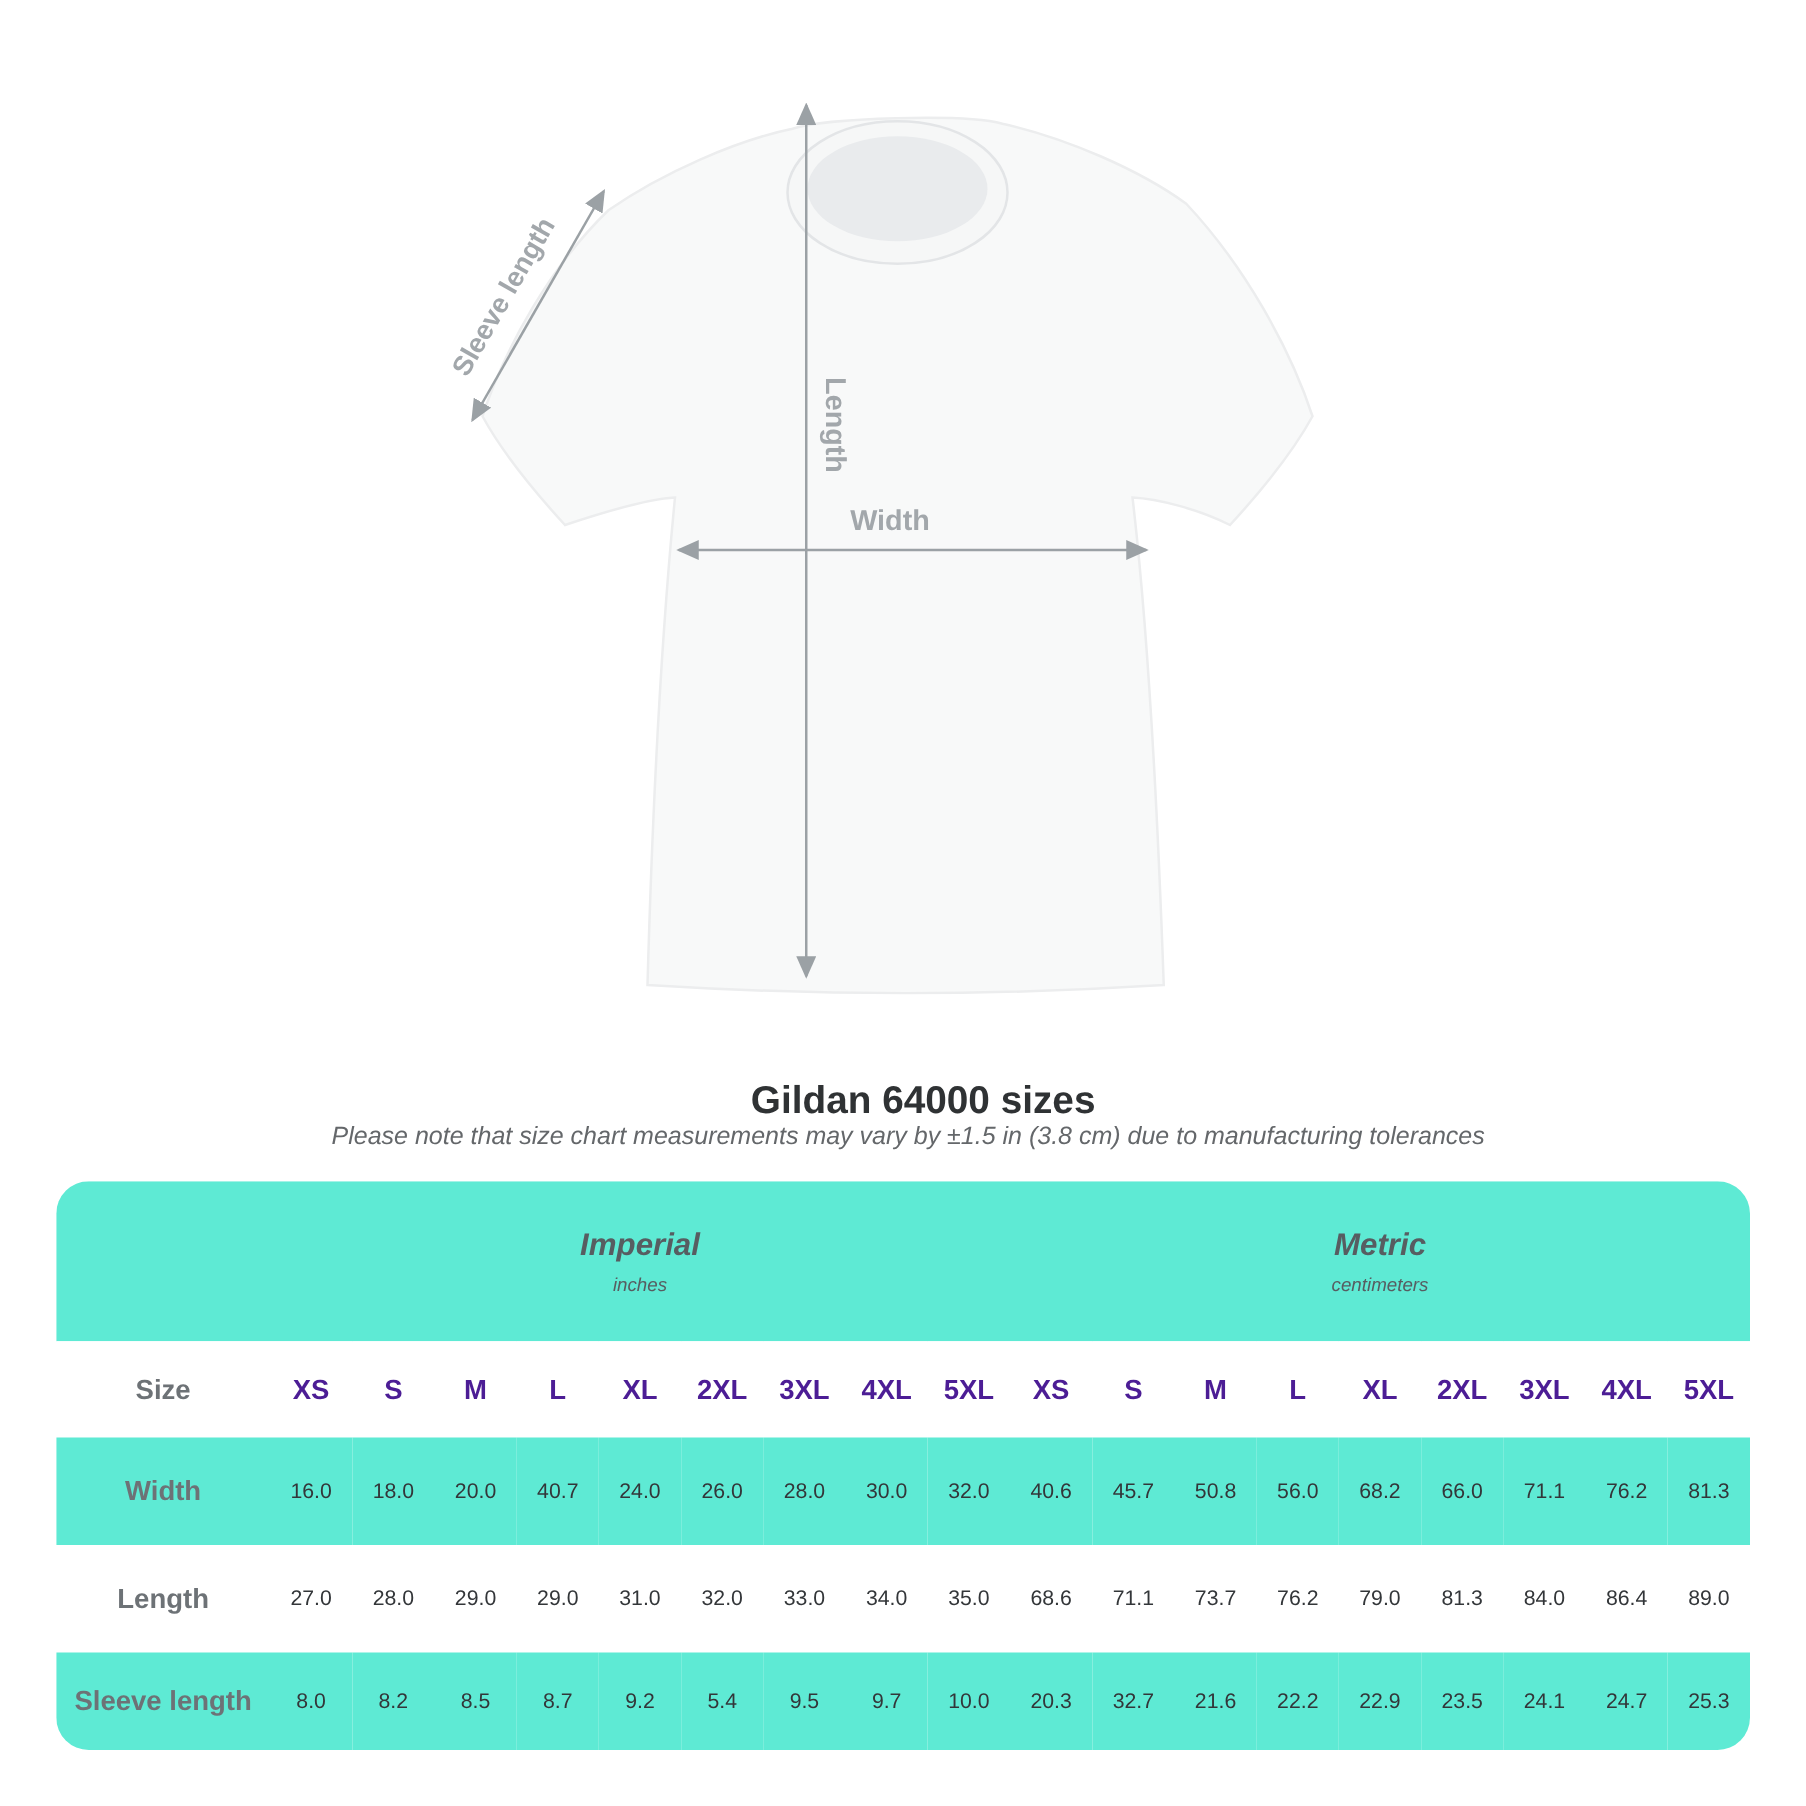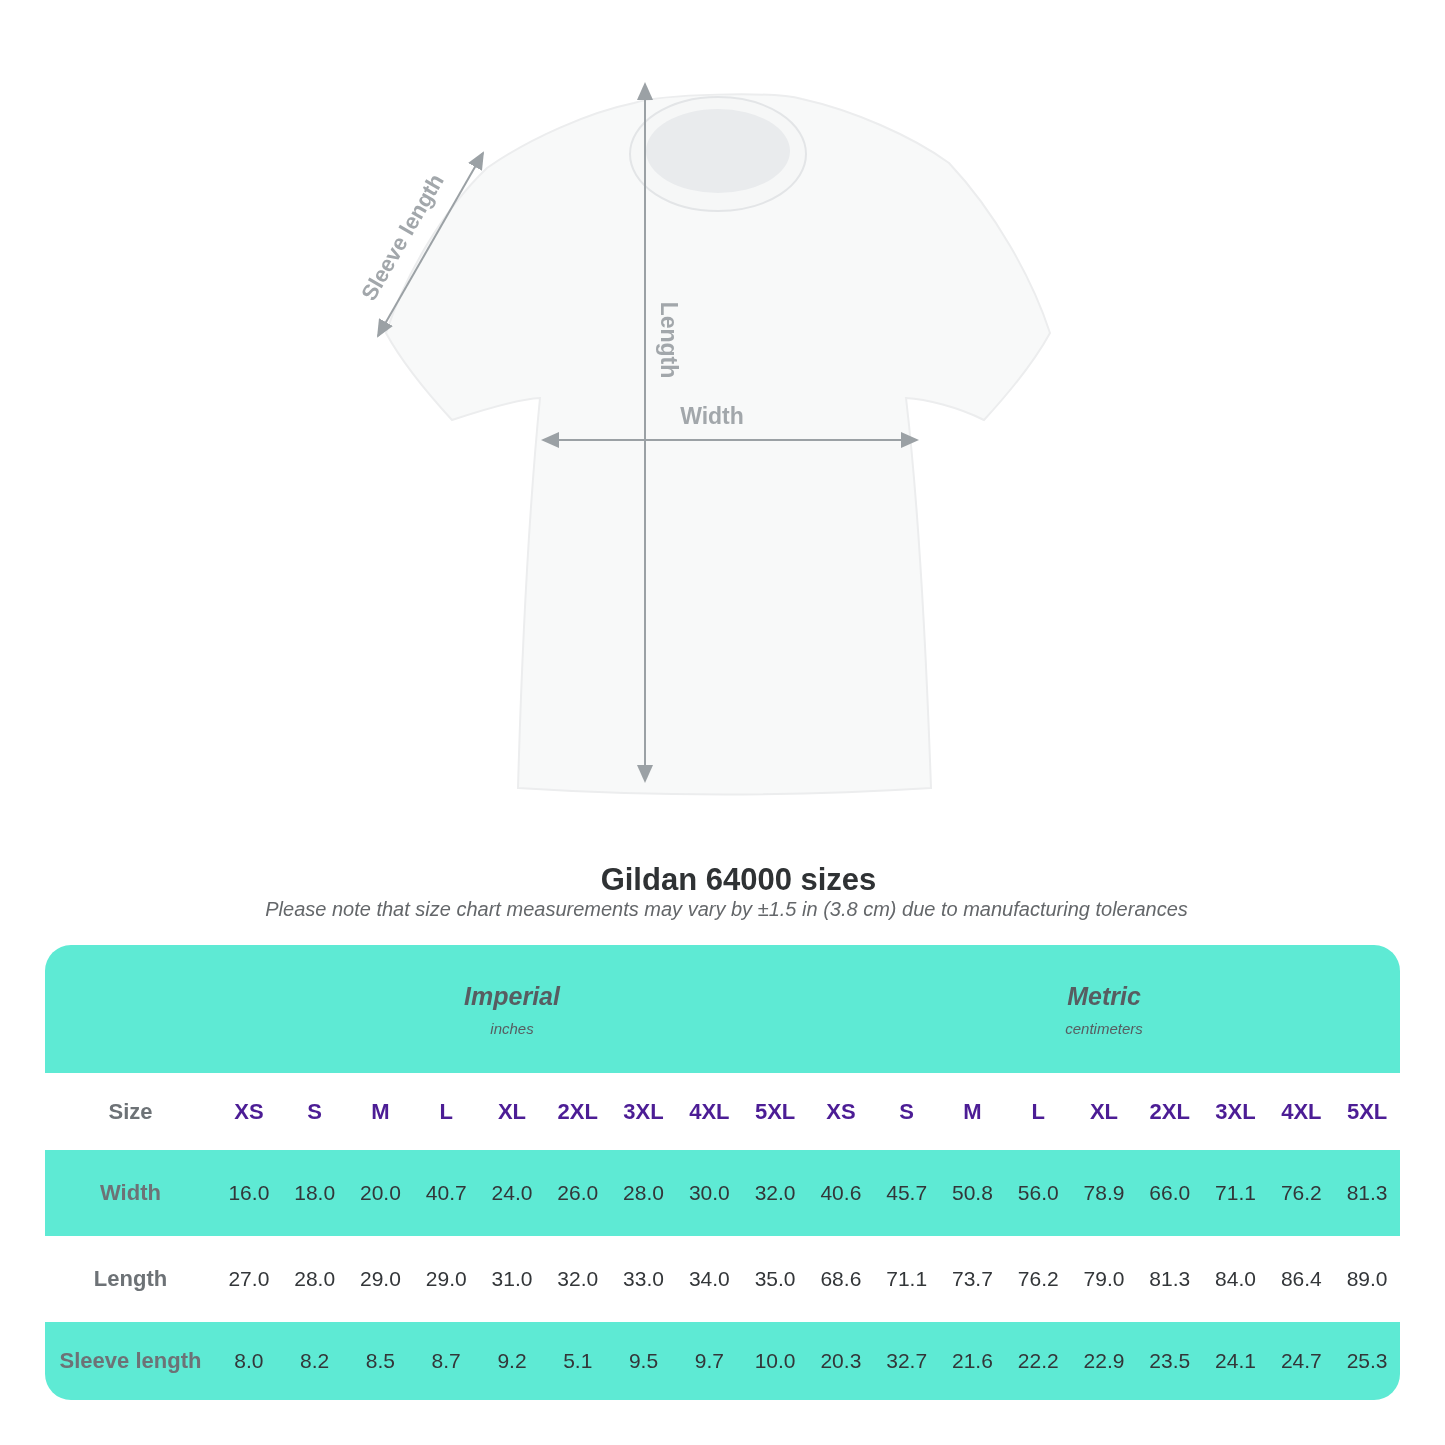--- a/index.html
+++ b/index.html
@@ -19,21 +19,21 @@
     grid-template-rows:128px 77px 86px 86px 78px;
     border-radius:26px;overflow:hidden;}
   .cell{display:flex;align-items:center;justify-content:center;}
   .g{background:#5eead4;}
   .w{background:#ffffff;}
   .group{display:flex;flex-direction:column;align-items:center;justify-content:center;grid-column:span 9;}
   .gname{font-weight:bold;font-style:italic;font-size:25px;color:#575d61;}
   .gsub{font-style:italic;font-size:15px;color:#575d61;margin-top:9px;}
   .rowlabel{font-weight:bold;font-size:22px;color:#6d7276;}
   .sizehead{font-weight:bold;font-size:22px;color:#4c1d95;}
-  .val{font-size:21px;color:#333639;}
+  .val{font-size:17px;color:#333639;}
 </style>
 </head>
 <body>
 
 <div class="canvas">
 
   <svg class="diagram" width="1445" height="845" viewBox="0 0 1445 845">
     <defs>
       <marker id="ah" markerWidth="9" markerHeight="8" refX="8" refY="4" orient="auto-start-reverse" markerUnits="strokeWidth">
         <path d="M0,0 L9,4 L0,8 z" fill="#9ba1a5"></path>
@@ -110,21 +110,21 @@
     <div class="cell g val bl">40.7</div>
     <div class="cell g val bl">24.0</div>
     <div class="cell g val bl">26.0</div>
     <div class="cell g val bl">28.0</div>
     <div class="cell g val bl">30.0</div>
     <div class="cell g val bl">32.0</div>
     <div class="cell g val sec2">40.6</div>
     <div class="cell g val bl">45.7</div>
     <div class="cell g val bl">50.8</div>
     <div class="cell g val bl">56.0</div>
-    <div class="cell g val bl">78.9</div>
+    <div class="cell g val bl">68.2</div>
     <div class="cell g val bl">66.0</div>
     <div class="cell g val bl">71.1</div>
     <div class="cell g val bl">76.2</div>
     <div class="cell g val bl">81.3</div>
 
     <div class="cell w rowlabel">Length</div>
     <div class="cell w val sec">27.0</div>
     <div class="cell w val bl">28.0</div>
     <div class="cell w val bl">29.0</div>
     <div class="cell w val bl">29.0</div>
@@ -142,21 +142,21 @@
     <div class="cell w val bl">84.0</div>
     <div class="cell w val bl">86.4</div>
     <div class="cell w val bl">89.0</div>
 
     <div class="cell g rowlabel">Sleeve length</div>
     <div class="cell g val sec">8.0</div>
     <div class="cell g val bl">8.2</div>
     <div class="cell g val bl">8.5</div>
     <div class="cell g val bl">8.7</div>
     <div class="cell g val bl">9.2</div>
-    <div class="cell g val bl">5.1</div>
+    <div class="cell g val bl">5.4</div>
     <div class="cell g val bl">9.5</div>
     <div class="cell g val bl">9.7</div>
     <div class="cell g val bl">10.0</div>
     <div class="cell g val sec2">20.3</div>
     <div class="cell g val bl">32.7</div>
     <div class="cell g val bl">21.6</div>
     <div class="cell g val bl">22.2</div>
     <div class="cell g val bl">22.9</div>
     <div class="cell g val bl">23.5</div>
     <div class="cell g val bl">24.1</div>

